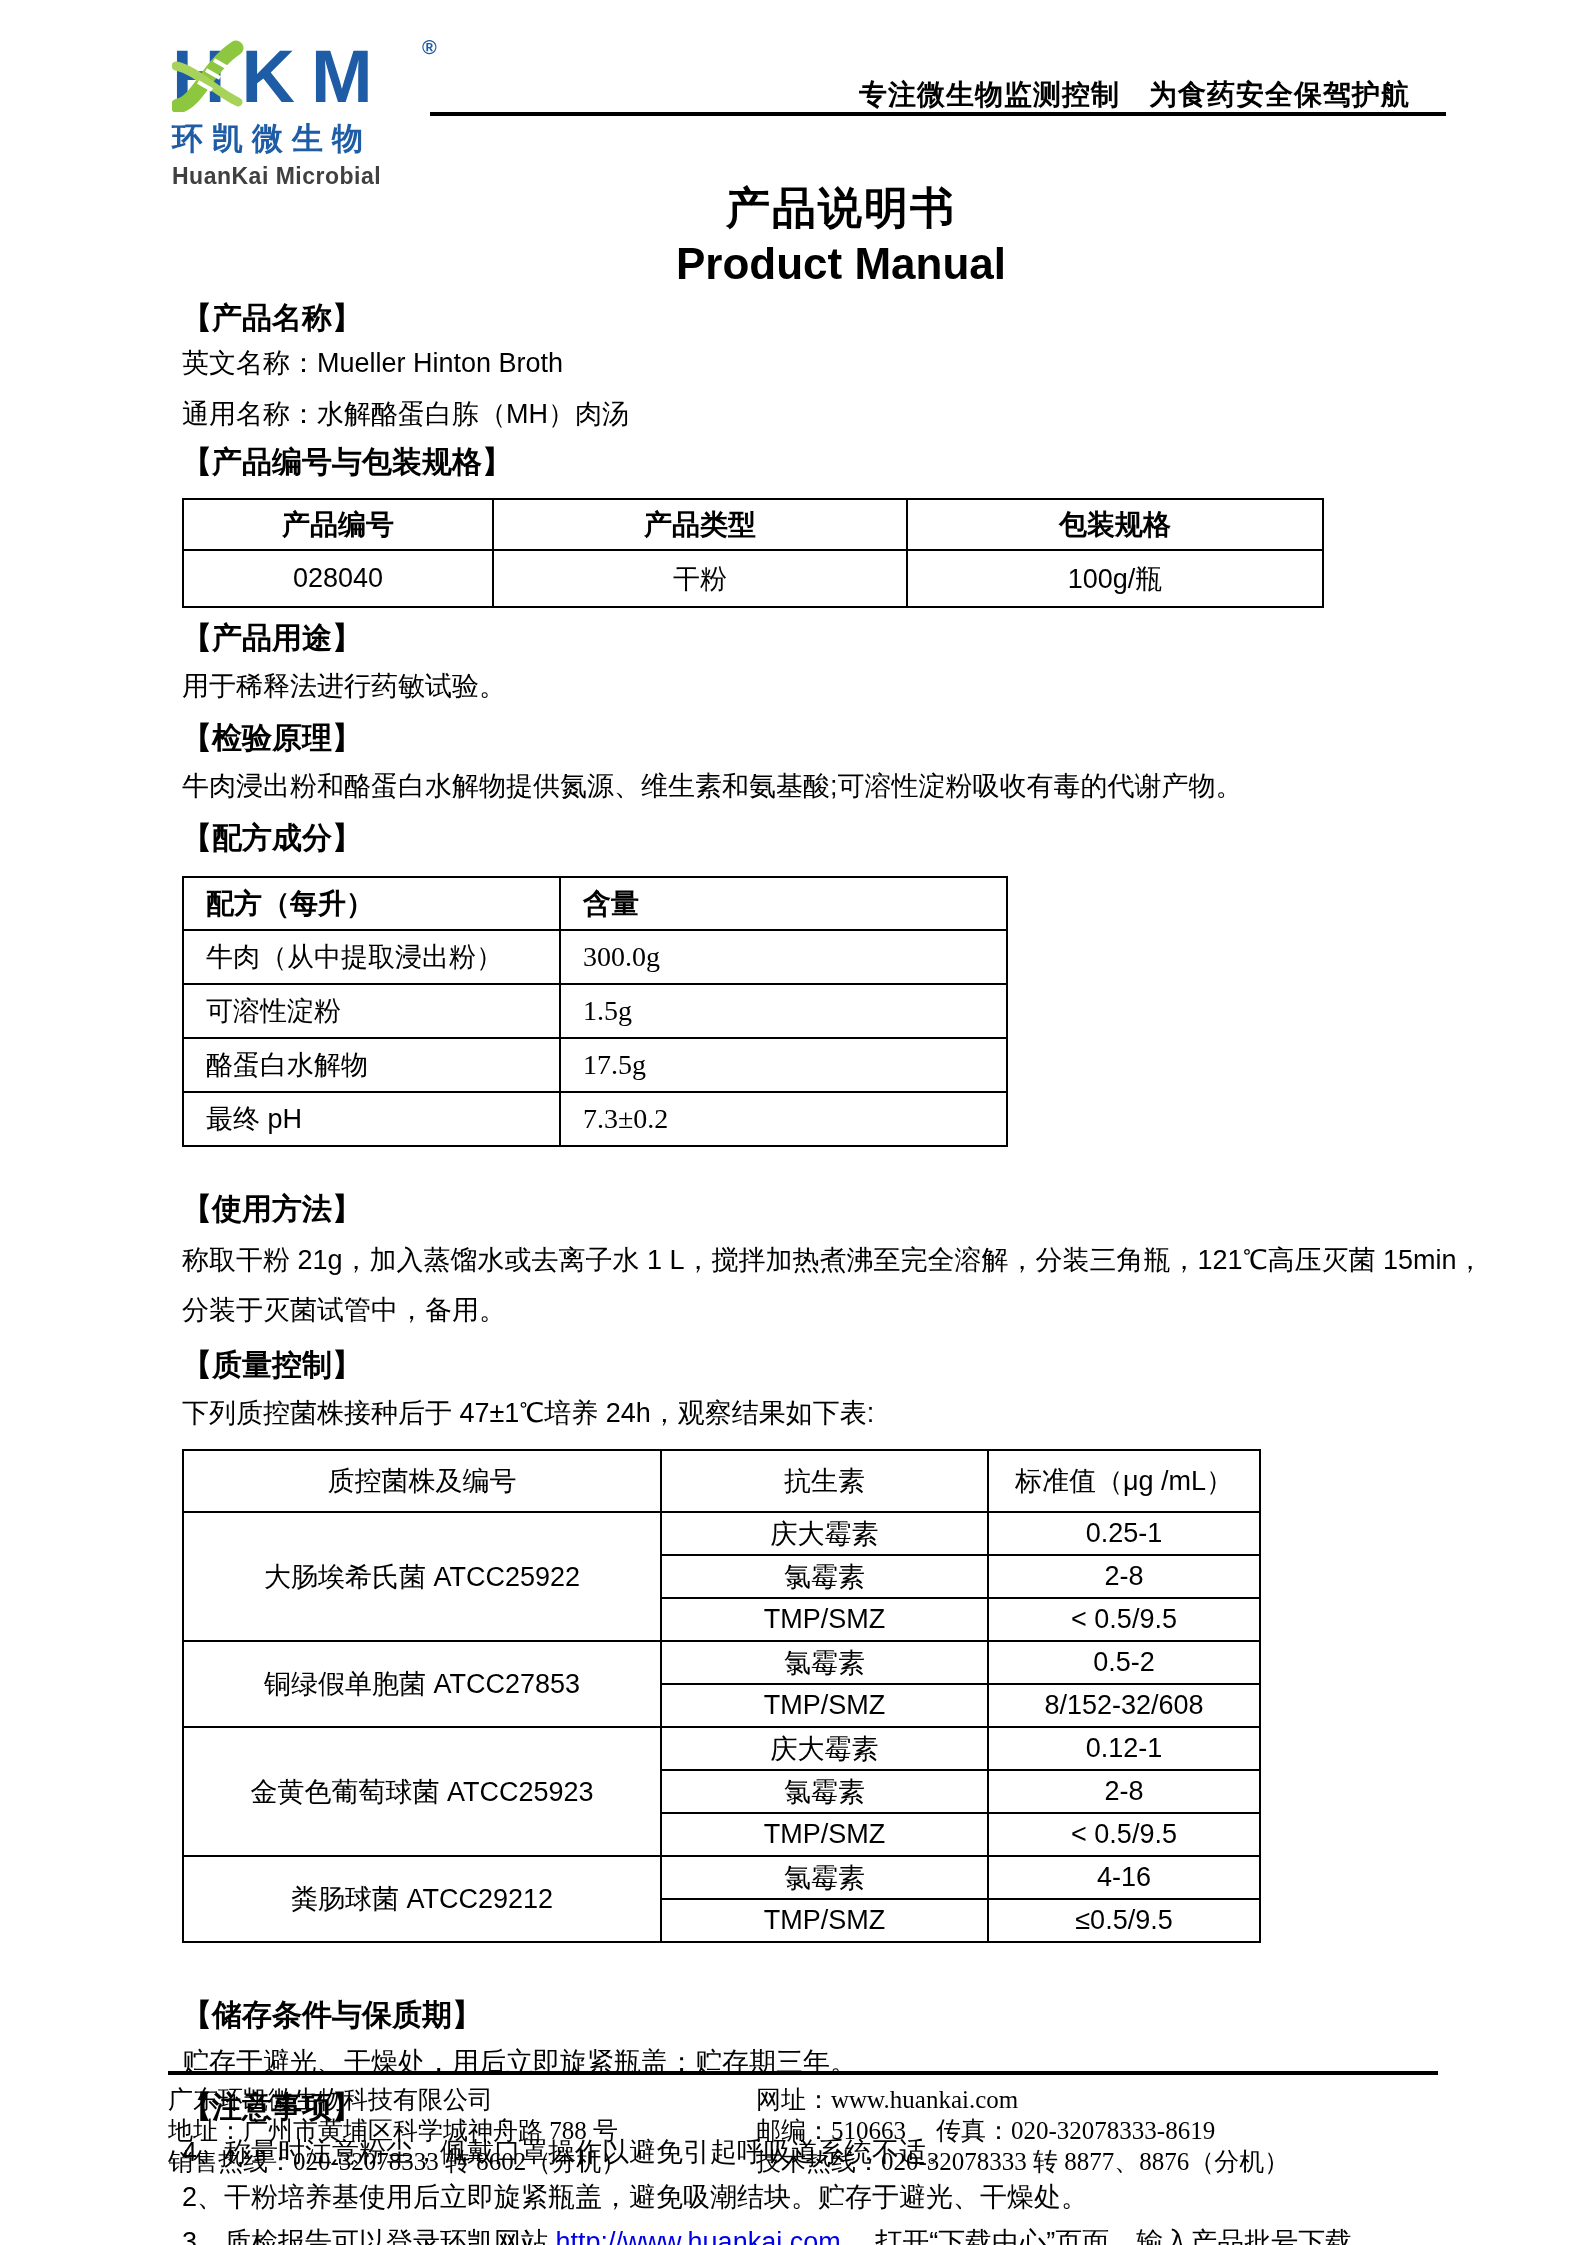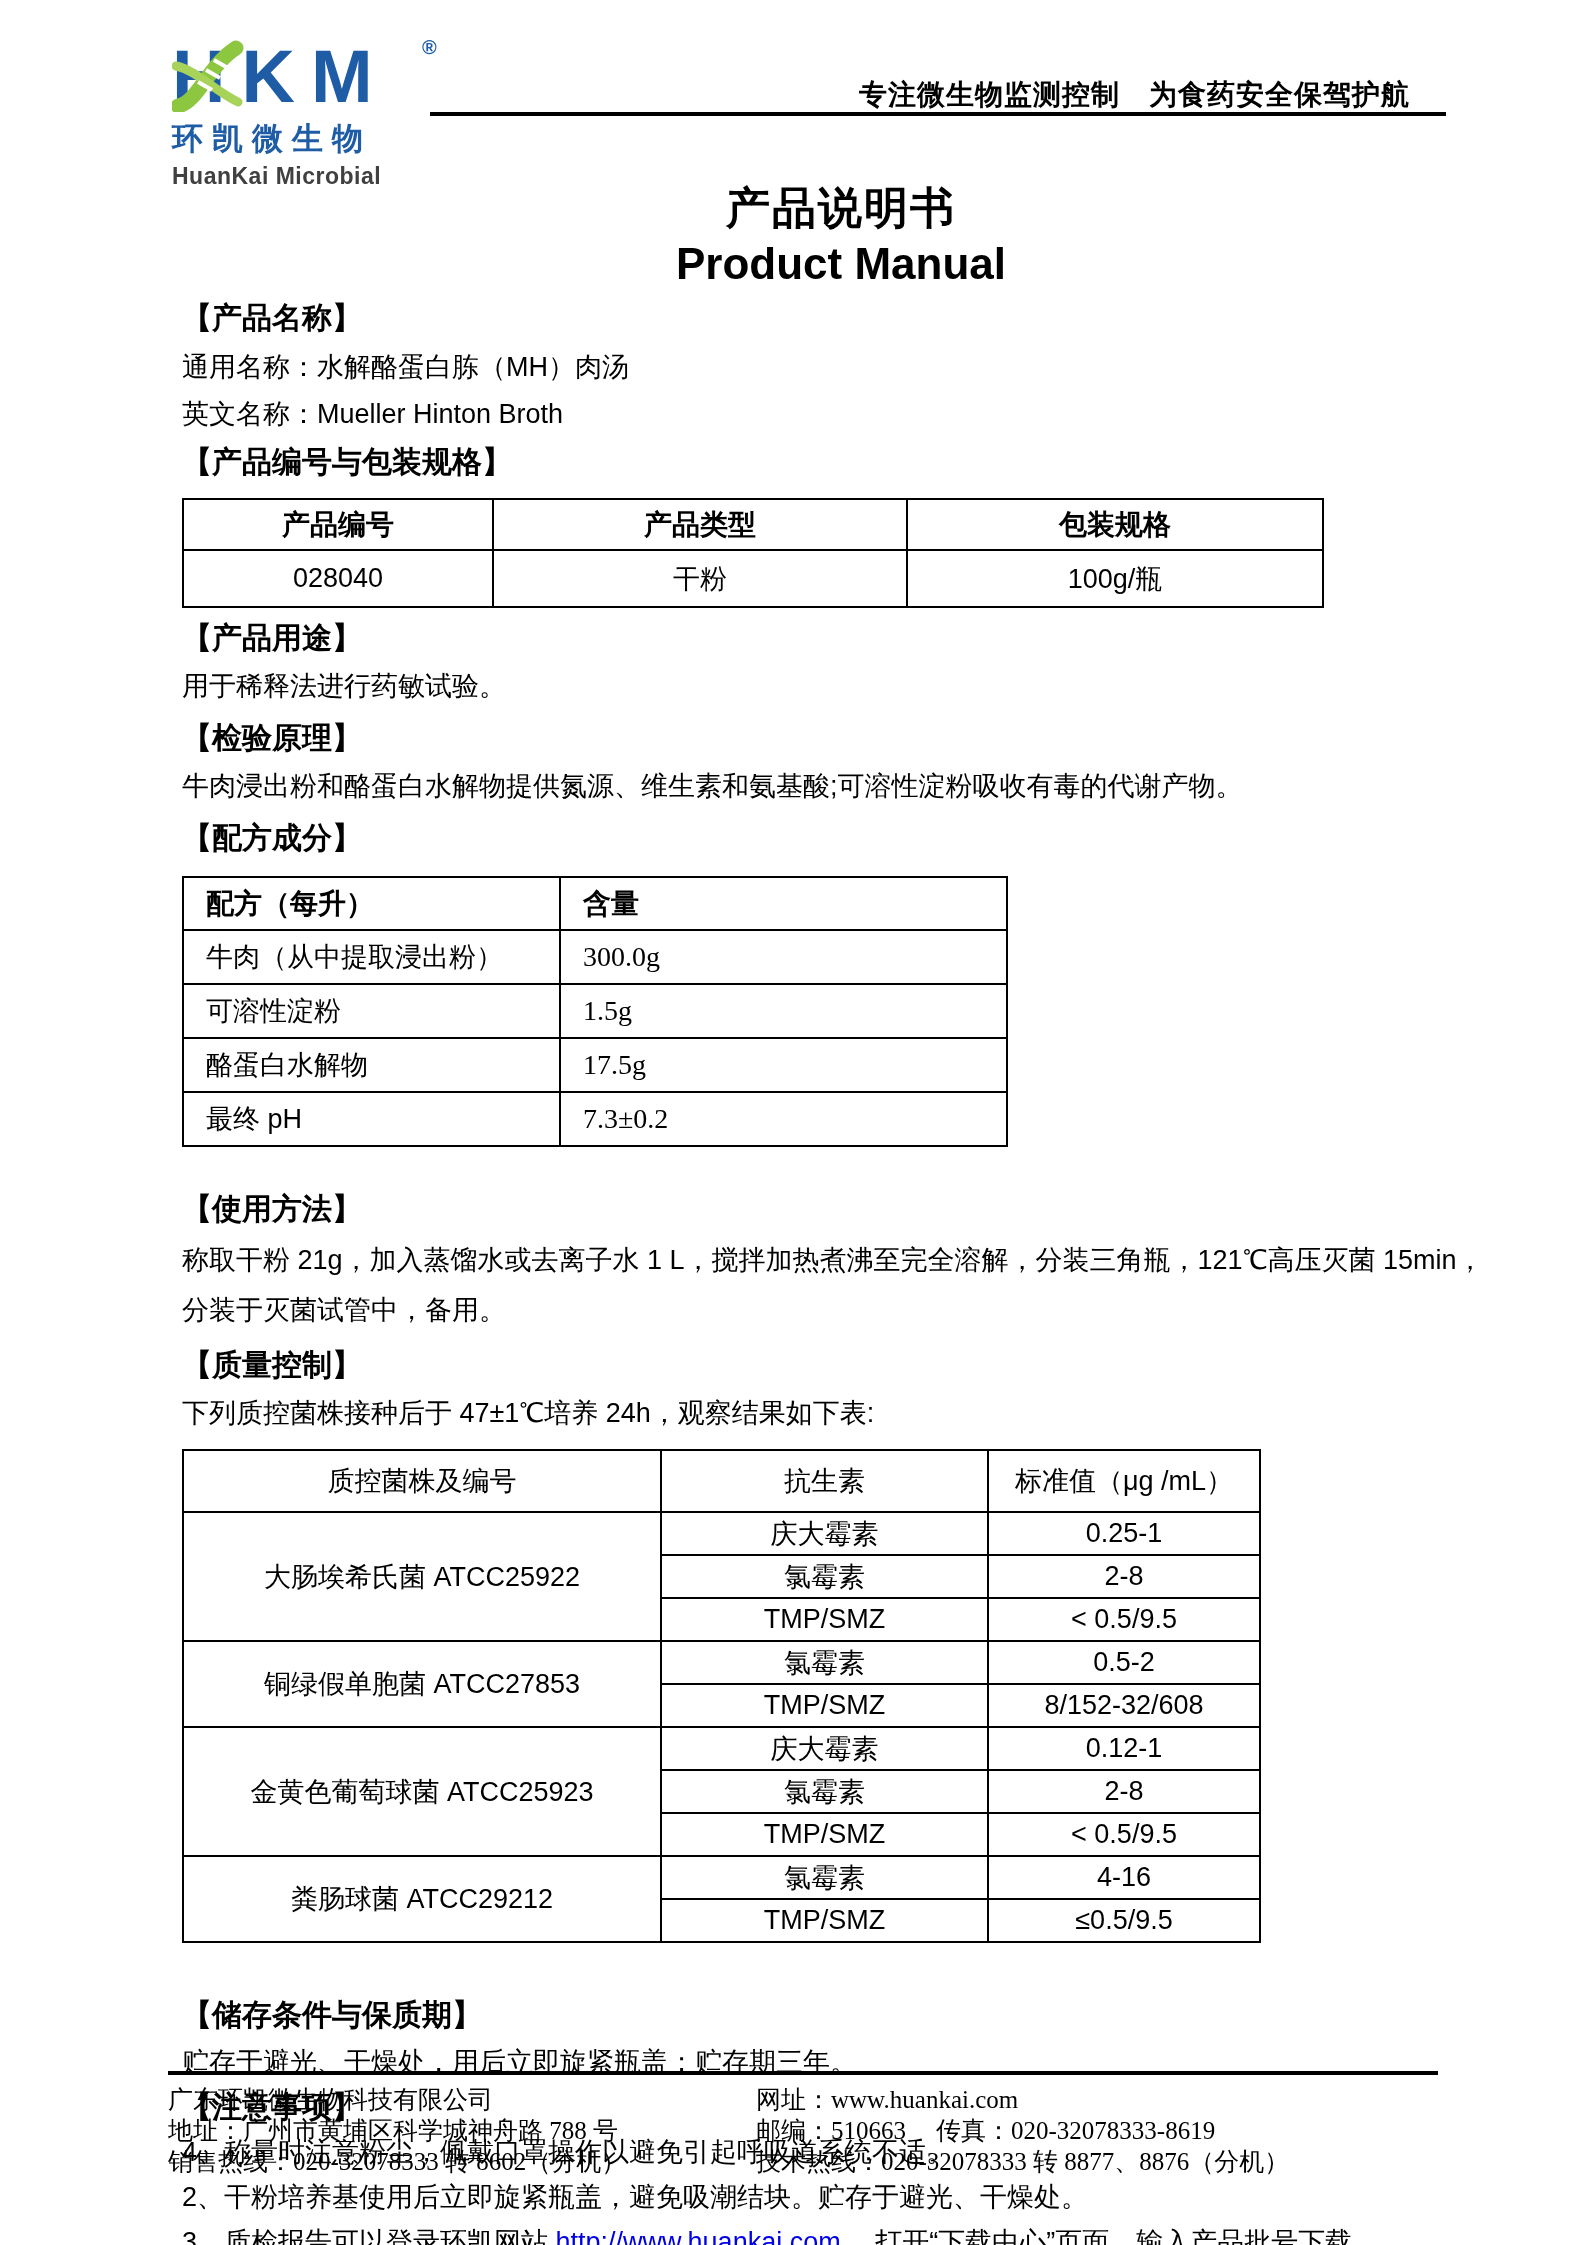--- a/index.html
+++ b/index.html
@@ -82,22 +82,22 @@
   </div>
   <div class="tagline">专注微生物监测控制　为食药安全保驾护航</div>
   <div class="header-rule"></div>
 
   <div class="content">
 
     <div class="title-cn">产品说明书</div>
     <div class="title-en">Product Manual</div>
 
     <div class="sec-h" style="margin-top:6px">【产品名称】</div>
+    <div class="para" style="margin-top:0">英文名称：Mueller Hinton Broth</div>
     <div class="para">通用名称：水解酪蛋白胨（MH）肉汤</div>
-    <div class="para" style="margin-top:0">英文名称：Mueller Hinton Broth</div>
 
     <div class="sec-h" style="margin-top:2px">【产品编号与包装规格】</div>
     <table class="spec-table">
       <colgroup>
           <col style="width:310px">
           <col style="width:414px">
           <col style="width:416px">
         </colgroup>
       <tbody>
           <tr>

